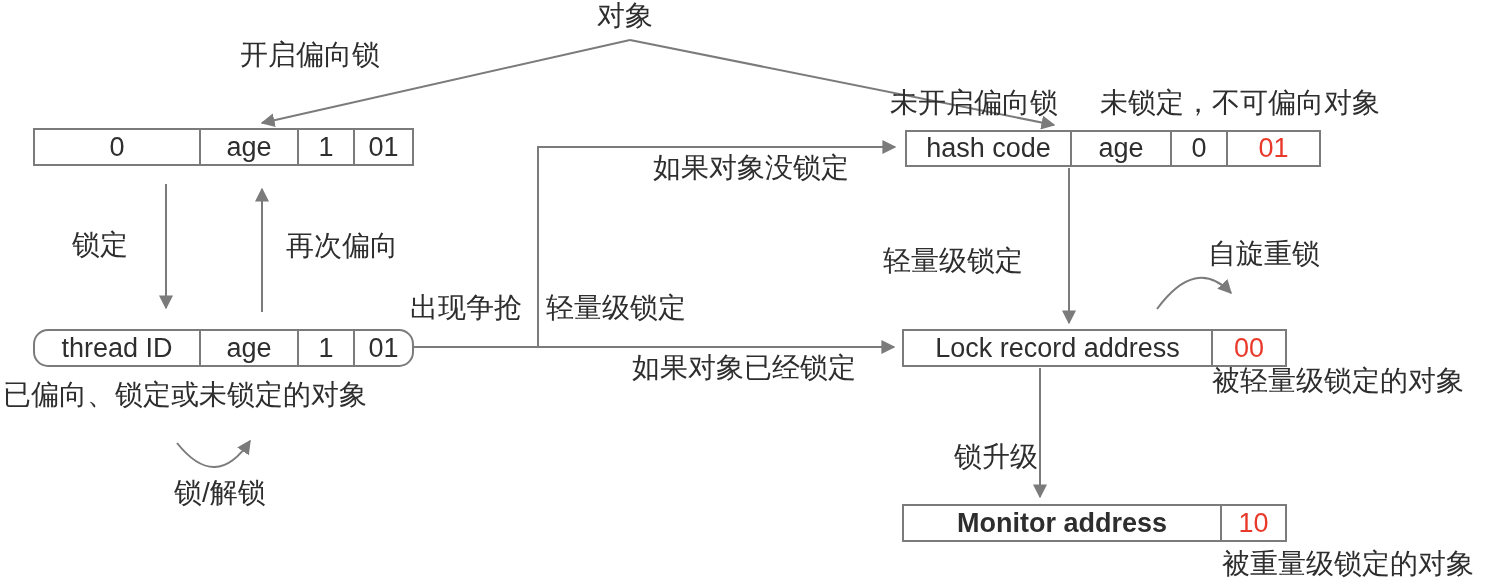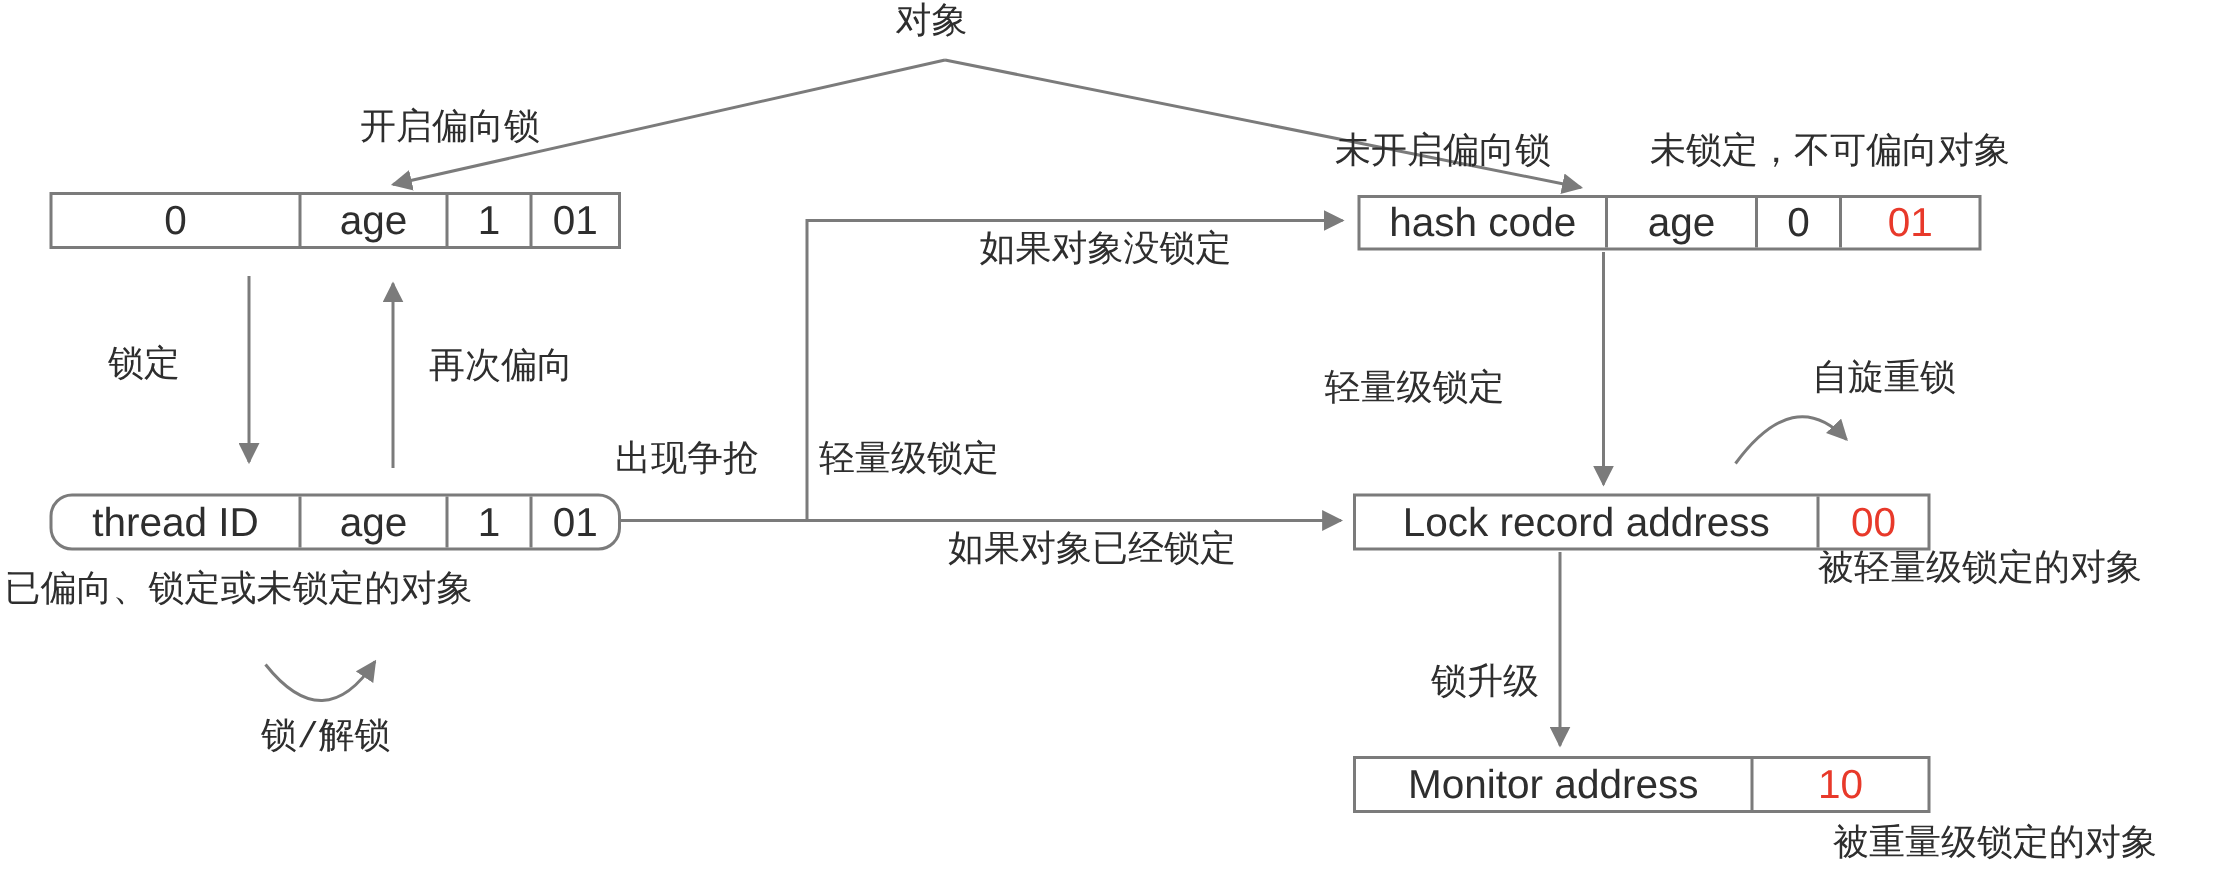--- a/index.html
+++ b/index.html
@@ -12,25 +12,24 @@
   #canvas{
     position:relative;
     width:1491px;height:585px;
     background:var(--bg);
     font-family:"Liberation Sans","DejaVu Sans",sans-serif;
     color:var(--text);
     overflow:hidden;
   }
   .lbl{
     position:absolute;
-    font-size:24px;
+    font-size:28px;
     line-height:30px;
     white-space:nowrap;
     color:var(--text);
-    font-family:Liberation Mono, monospace;
   }
   .mwbox{
     position:absolute;
     display:flex;
     height:38px;
     border:2px solid var(--line);
     background:#fff;
     box-sizing:border-box;
   }
   .mwbox .cell{
@@ -65,21 +64,21 @@
     <path class="edge" d="M414,347 H894" marker-end="url(#arrow)"></path>
     <path class="edge" d="M538,347 V147 H895" marker-end="url(#arrow)"></path>
     <line class="edge" x1="1069" y1="168" x2="1069" y2="323" marker-end="url(#arrow)"></line>
     <line class="edge" x1="1040" y1="368" x2="1040" y2="497" marker-end="url(#arrow)"></line>
     <path class="edge" d="M177,443 Q216,492 250,441" marker-end="url(#arrow)"></path>
     <path class="edge" d="M1157,309 Q1196,256 1231,293" marker-end="url(#arrow)"></path>
   </svg>
 
   <div class="lbl" style="left:597px;top:1px;">对象</div>
 
-  <div class="lbl" style="left:240px;top:72px;">开启偏向锁</div>
+  <div class="lbl" style="left:240px;top:40px;">开启偏向锁</div>
   <div class="lbl" style="left:890px;top:55px;margin-top:33px;">未开启偏向锁</div>
   <div class="lbl" style="left:72px;top:230px;">锁定</div>
   <div class="lbl" style="left:286px;top:231px;">再次偏向</div>
   <div class="lbl" style="left:410px;top:293px;">出现争抢</div>
   <div class="lbl" style="left:546px;top:293px;">轻量级锁定</div>
   <div class="lbl" style="left:653px;top:153px;">如果对象没锁定</div>
   <div class="lbl" style="left:632px;top:353px;">如果对象已经锁定</div>
   <div class="lbl" style="left:883px;top:246px;">轻量级锁定</div>
   <div class="lbl" style="left:1208px;top:239px;">自旋重锁</div>
   <div class="lbl" style="left:174px;top:478px;">锁/解锁</div>
@@ -110,17 +109,17 @@
     <div class="cell" style="width:56px;">1</div>
     <div class="cell" style="flex:1;">01</div>
   </div>
 
   <div class="mwbox" style="left:902px;top:329px;width:385px;">
     <div class="cell" style="width:307px;">Lock record address</div>
     <div class="cell red" style="flex:1;">00</div>
   </div>
 
   <div class="mwbox" style="left:902px;top:504px;width:385px;">
-    <div class="cell" style="width:263px;">Monitor address</div>
+    <div class="cell" style="width:316px;font-weight:bold;">Monitor address</div>
     <div class="cell red" style="flex:1;">10</div>
   </div>
 
 </div>
 
 </body></html>

